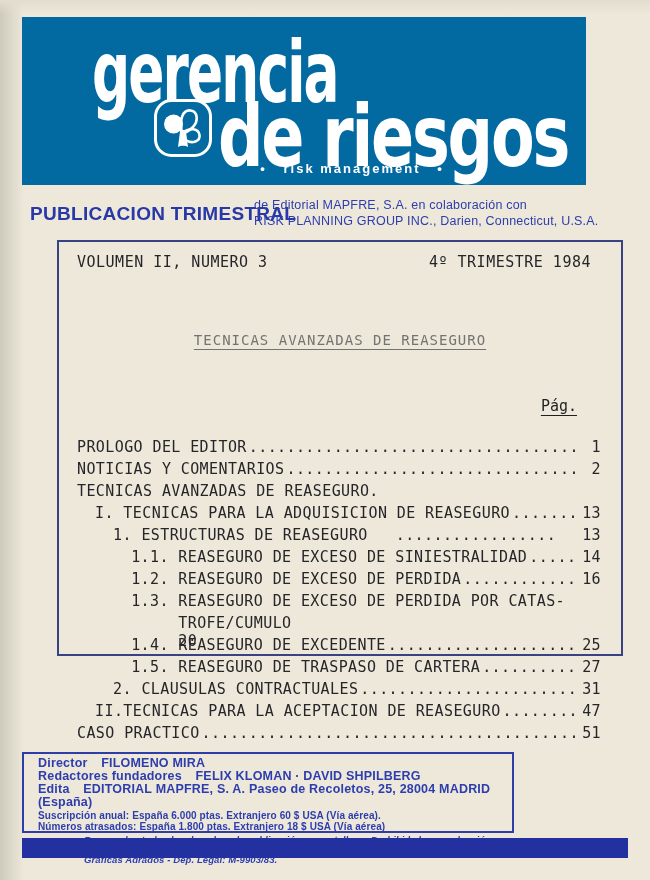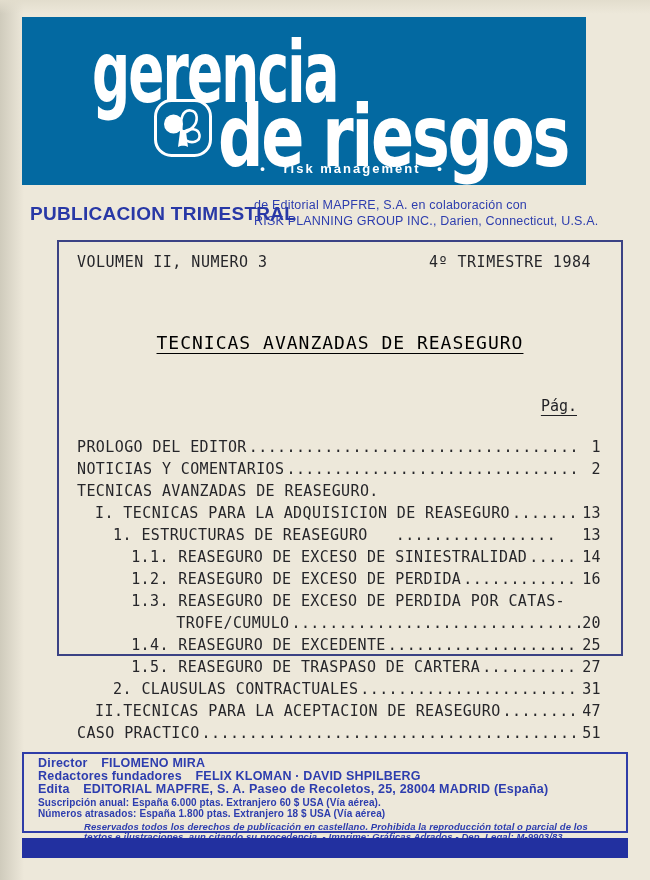--- a/index.html
+++ b/index.html
@@ -53,40 +53,40 @@
     border:2px solid #3b4284; box-sizing:border-box;
   }
   .mono { font-family:"DejaVu Sans Mono", monospace; }
   .issue-row {
     display:flex; justify-content:space-between;
     padding:11px 30px 0 18px;
     font-size:15px; color:#26262a; letter-spacing:0.5px;
   }
   .toc-title {
     position:absolute; left:0; top:90px; width:100%; text-align:center;
-    font-size:18px; color:#000000; letter-spacing:1px;
+    font-size:14px; color:#737373; letter-spacing:1px;
     text-decoration:underline; text-underline-offset:4px;
   }
   .toc-pagecol {
     position:absolute; top:155px; right:44px;
     font-size:15px; color:#1f1f23;
     text-decoration:underline; text-underline-offset:4px;
   }
   .toc-list { position:absolute; left:18px; right:20px; top:196px; }
   .toc-row {
     display:flex; align-items:baseline; height:22px;
     font-size:15px; color:#26262a; letter-spacing:0.4px; white-space:pre;
   }
   .toc-label { flex:0 0 auto; }
   .toc-dots  { flex:1 1 auto; overflow:hidden; white-space:nowrap; margin:0 2px; }
   .toc-page  { flex:0 0 auto; min-width:2ch; text-align:right; }
 
   
   .footer-box {
-    position:absolute; left:22px; top:752px; width:606px; height:81px;
+    position:absolute; left:22px; top:752px; width:492px; height:81px;
     border:2px solid #2f3da8; box-sizing:border-box;
     padding:3px 14px 0 14px; color:#2d3dae;
   }
   .credit-line { font-size:12.5px; font-weight:bold; line-height:13px; letter-spacing:0.2px; }
   .credit-label { margin-right:10px; }
   .sub-block { margin-top:2px; }
   .sub-line { font-size:10px; font-weight:bold; line-height:10.5px; letter-spacing:0.1px; }
   .rights-line {
     margin-top:3px; font-size:9.5px; font-style:italic; font-weight:bold;
     line-height:10px; letter-spacing:0.1px;margin-left:46px;
@@ -171,21 +171,21 @@
     <span class="toc-dots">..........................................................................................</span>
     <span class="toc-page">16</span>
   </div>
 
   <div class="toc-row" style="padding-left: 6ch;">
     <span class="toc-label">1.3. REASEGURO DE EXCESO DE PERDIDA POR CATAS-</span>
     <span class="toc-dots"></span>
     <span class="toc-page"></span>
   </div>
 
-  <div class="toc-row" style="padding-left: 11ch;">
+  <div class="toc-row" style="padding-left: 11ch; flex-direction: column;">
     <span class="toc-label">TROFE/CUMULO</span>
     <span class="toc-dots">..........................................................................................</span>
     <span class="toc-page">20</span>
   </div>
 
   <div class="toc-row" style="padding-left: 6ch;">
     <span class="toc-label">1.4. REASEGURO DE EXCEDENTE</span>
     <span class="toc-dots">..........................................................................................</span>
     <span class="toc-page">25</span>
   </div>

